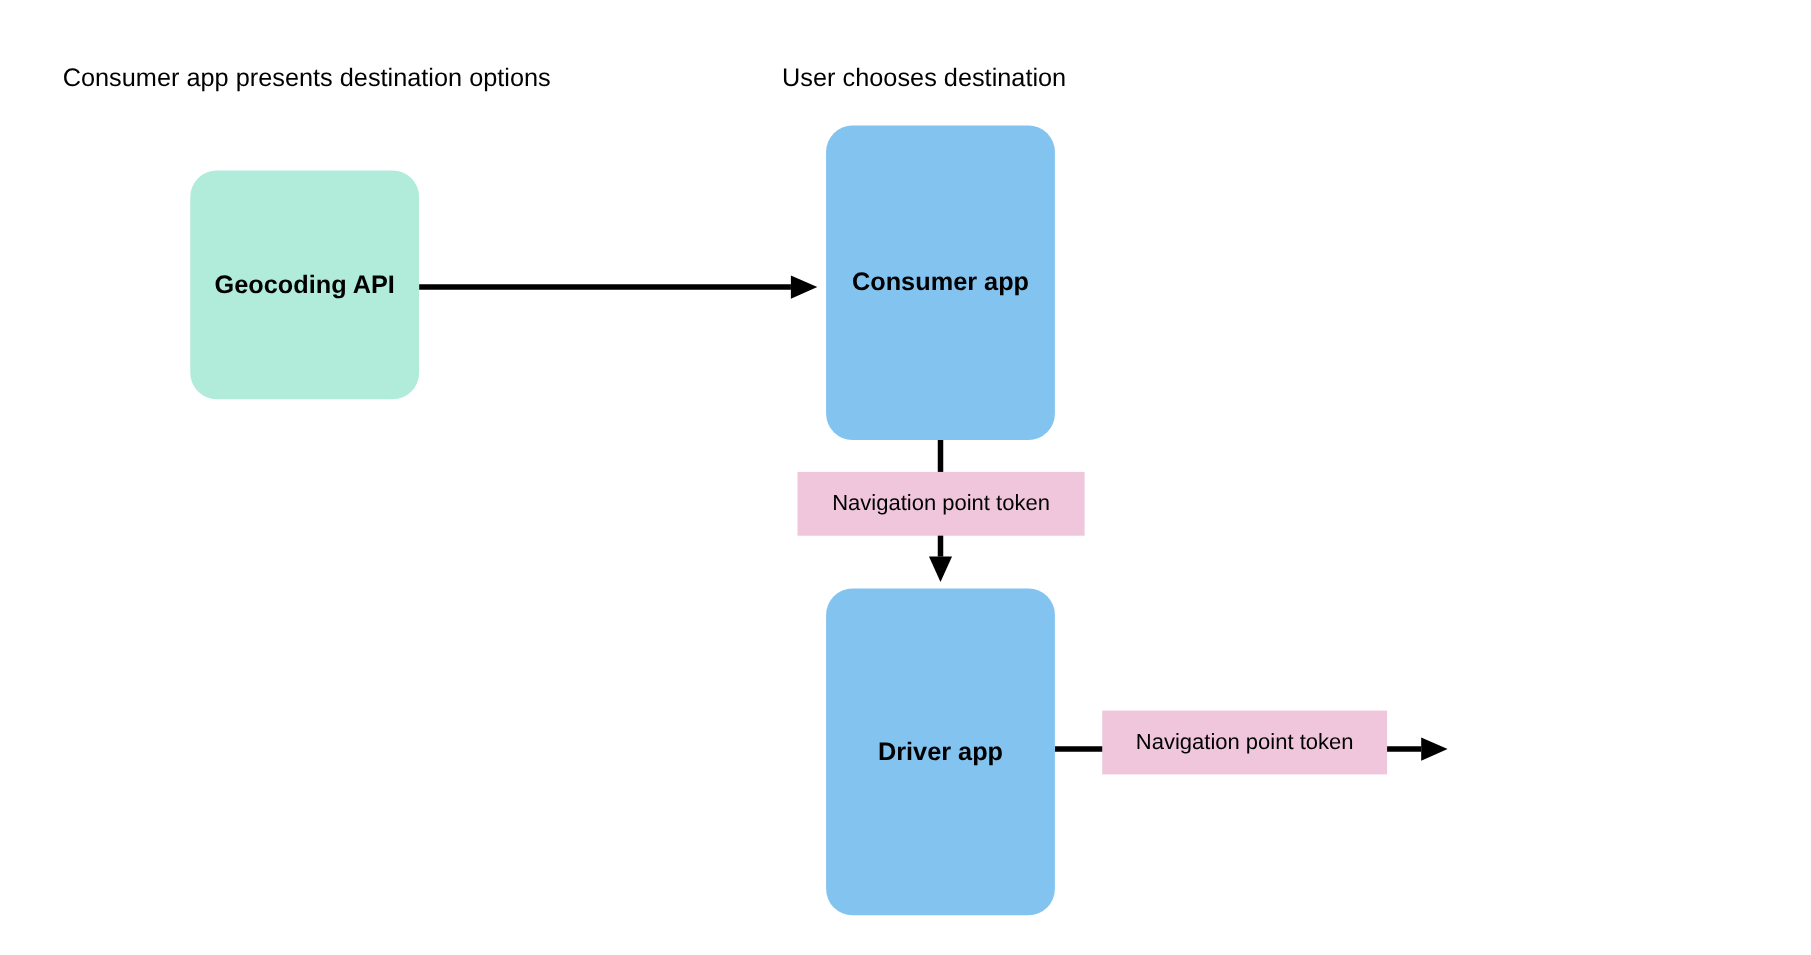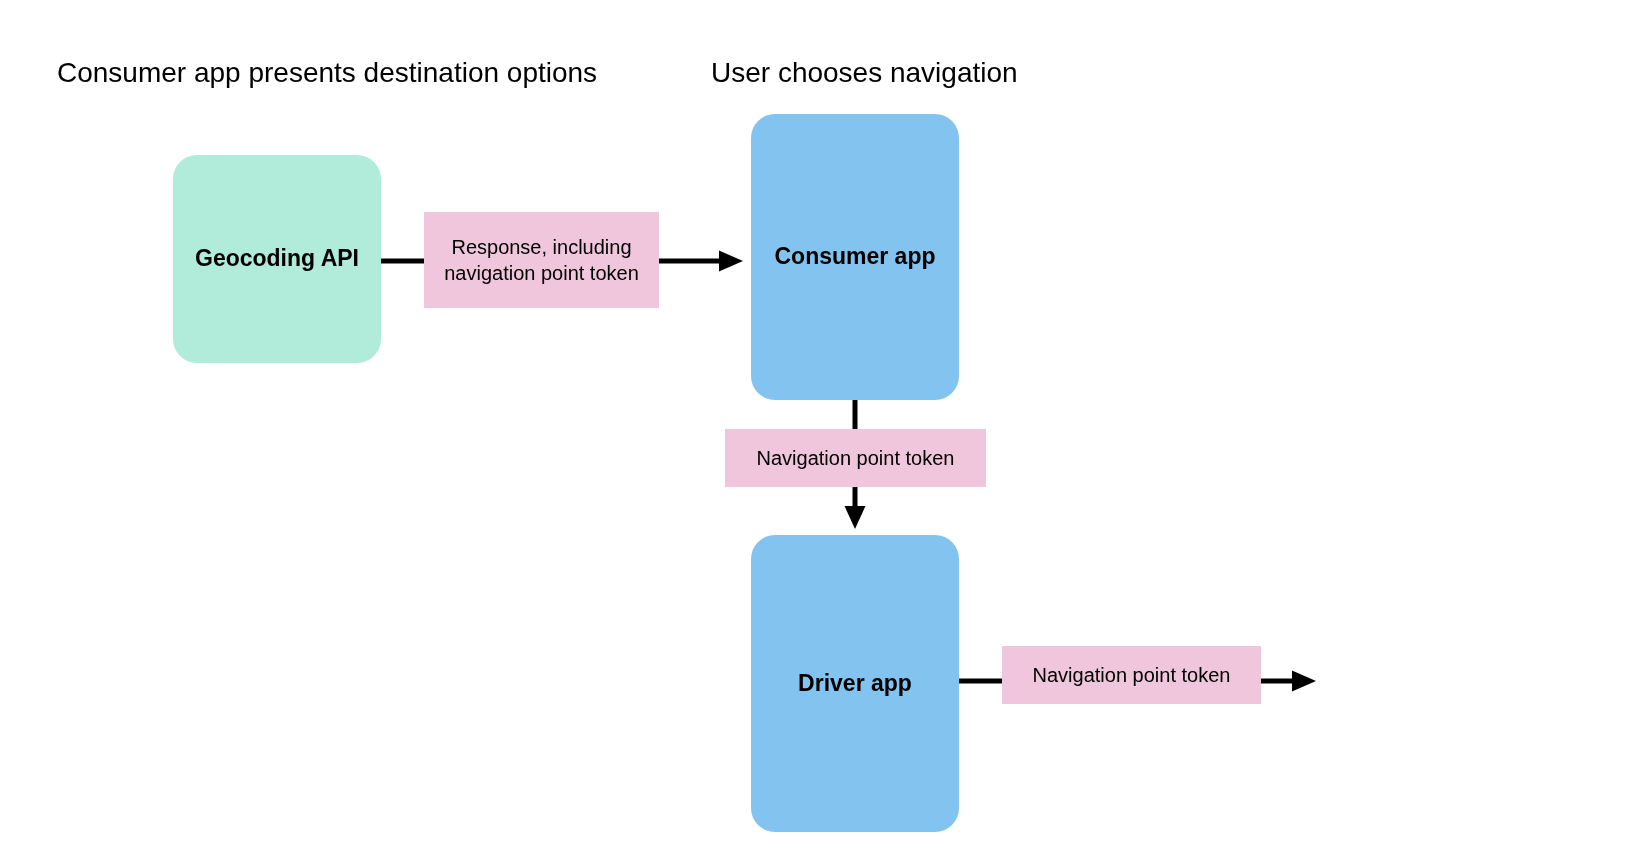--- a/index.html
+++ b/index.html
@@ -17,21 +17,21 @@
     position: relative;
     width: 1646px;
     height: 868px;
     overflow: hidden;
     background: #ffffff;
   }
 
   
   .col-header {
     position: absolute;
-    font-size: 28px;
+    font-size: 23px;
     font-weight: 400;
     color: #000000;
     white-space: nowrap;
     line-height: 1;
     text-align: right;
   }
 
   
   .node {
     position: absolute;
@@ -75,21 +75,21 @@
   }
   .edge svg { display: block; overflow: visible; }
 </style>
 </head>
 <body>
 
 <div id="canvas">
 
   <div class="col-header" style="left:57px; top:59px;">Consumer app presents destination options</div>
 
-  <div class="col-header" style="left:711px; top:59px;">User chooses navigation</div>
+  <div class="col-header" style="left:711px; top:59px;">User chooses destination</div>
 
 
   <div class="edge" style="left:381px; top:248px; width:365px; height:26px;">
     <svg width="365" height="26" viewBox="0 0 365 26">
       <line x1="0" y1="13" x2="338" y2="13" stroke="#000000" stroke-width="5"></line>
       <polygon points="338,2.5 362,13 338,23.5" fill="#000000"></polygon>
     </svg>
   </div>
 
   <div class="edge" style="left:842px; top:400px; width:26px; height:131px;">
@@ -112,23 +112,20 @@
 
   <div class="node" style="left:751px; top:114px; width:208px; height:286px; background:#82c3f0; z-index:2;">
     <span class="node-label">Consumer app</span>
   </div>
 
   <div class="node" style="left:751px; top:535px; width:208px; height:297px; background:#82c3f0; z-index:2;">
     <span class="node-label">Driver app</span>
   </div>
 
 
-  <div class="chip" style="left: 424px; top: 212px; width: 235px; height: 96px; background: rgb(239, 198, 220);">
-    <span class="chip-label">Response, including navigation point token</span>
-  </div>
 
   <div class="chip" style="left: 725px; top: 429px; width: 261px; height: 58px; background: rgb(239, 198, 220);">
     <span class="chip-label">Navigation point token</span>
   </div>
 
   <div class="chip" style="left: 1002px; top: 646px; width: 259px; height: 58px; background: rgb(239, 198, 220);">
     <span class="chip-label">Navigation point token</span>
   </div>
 
 </div>

